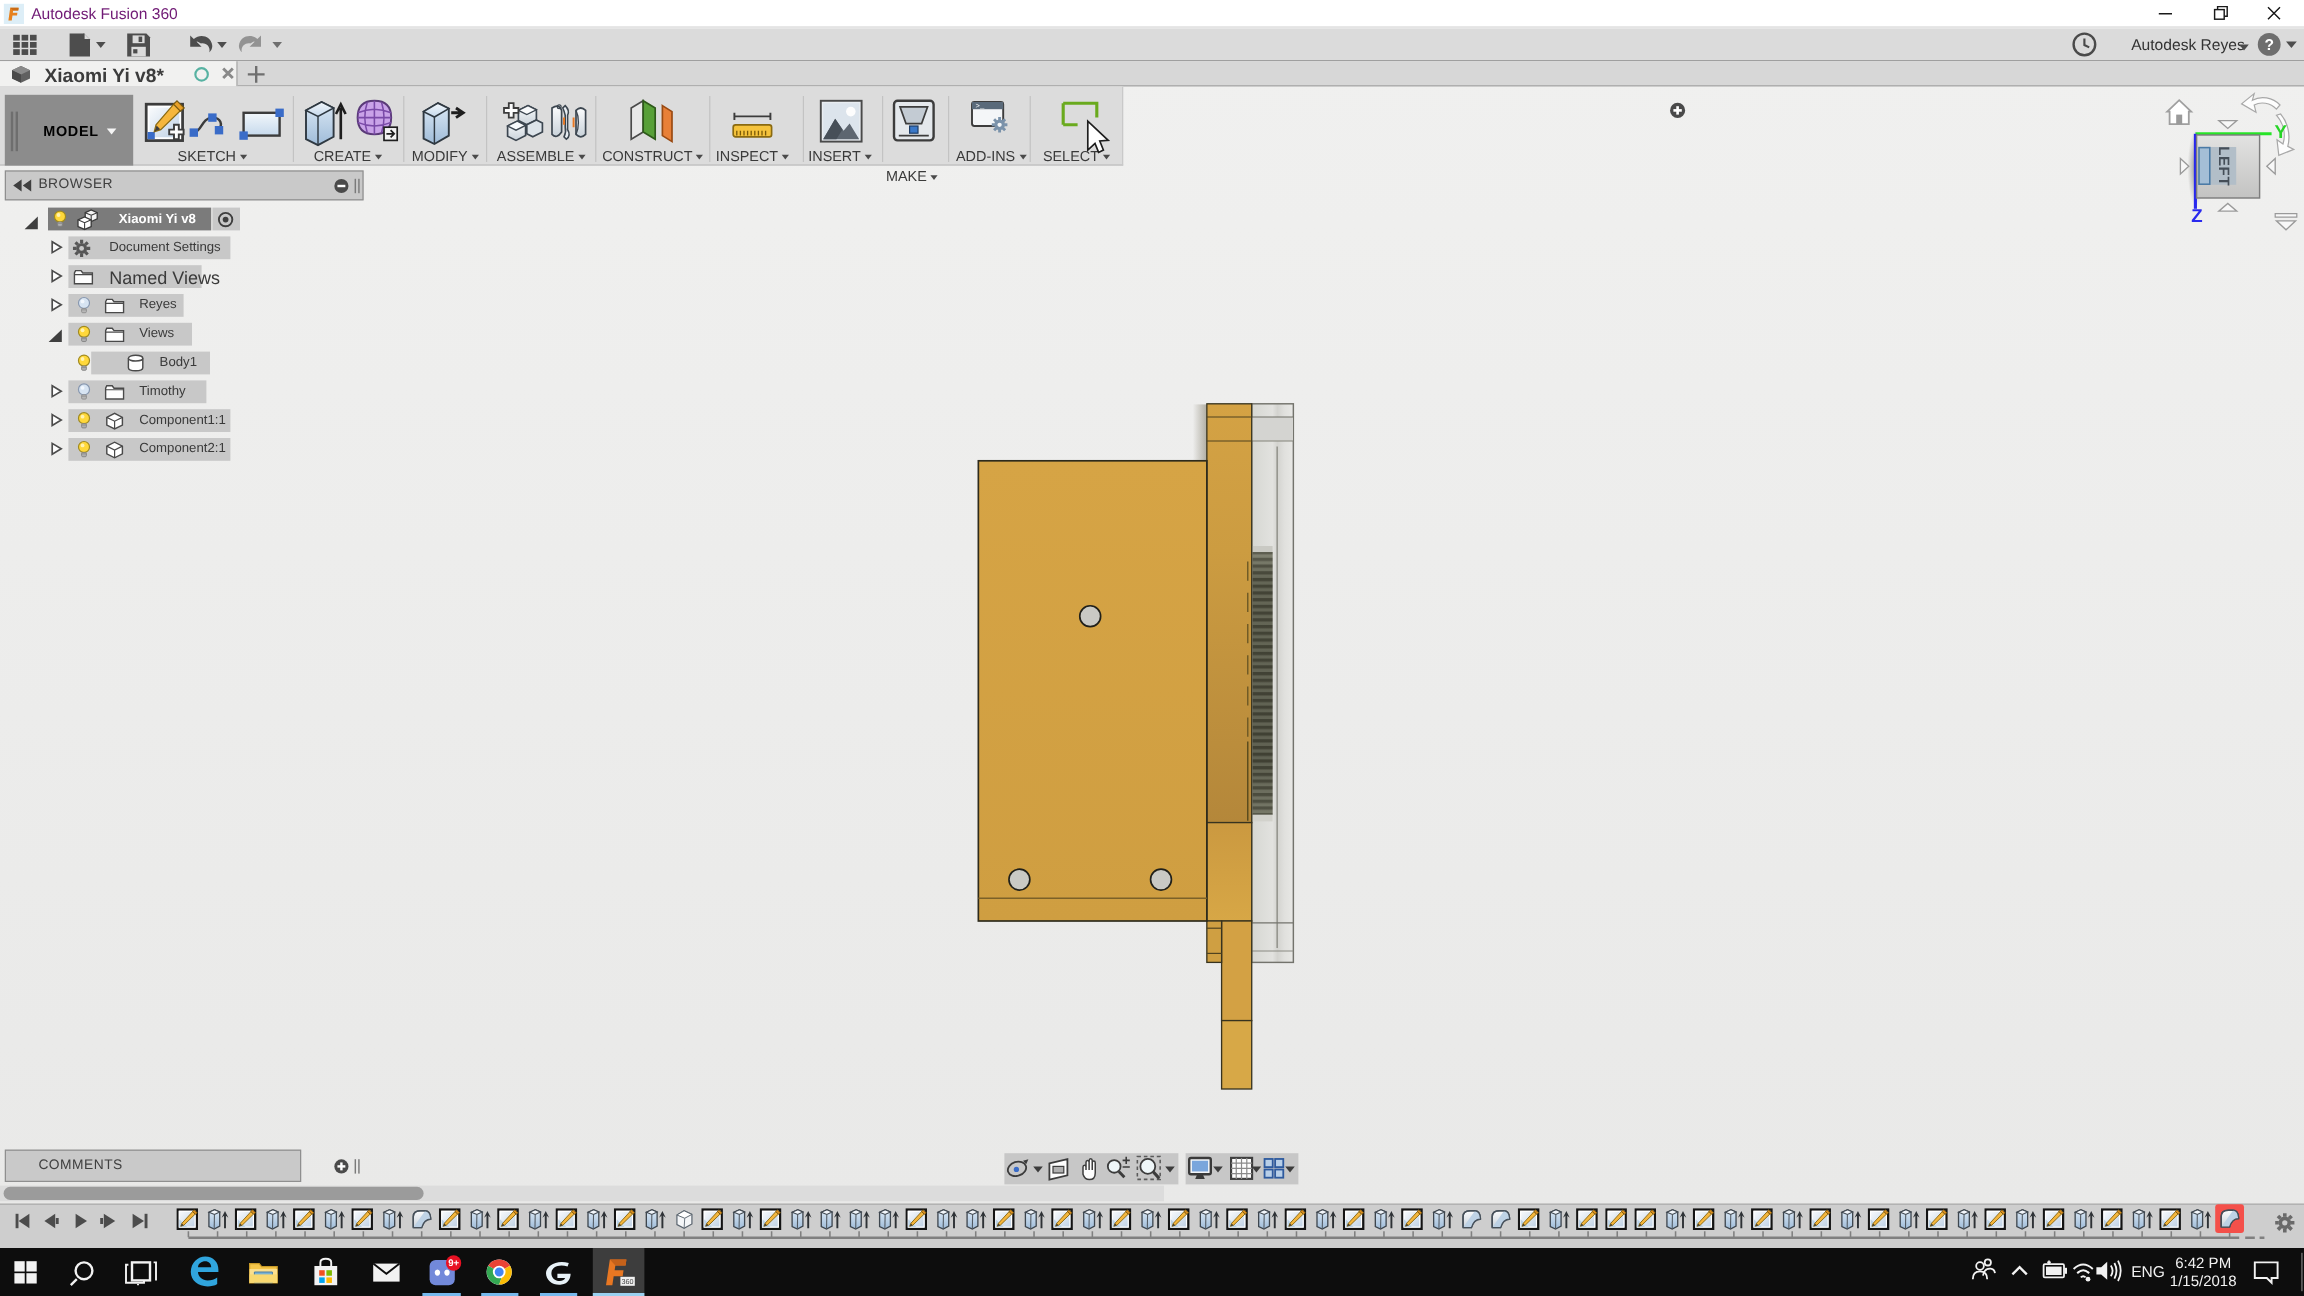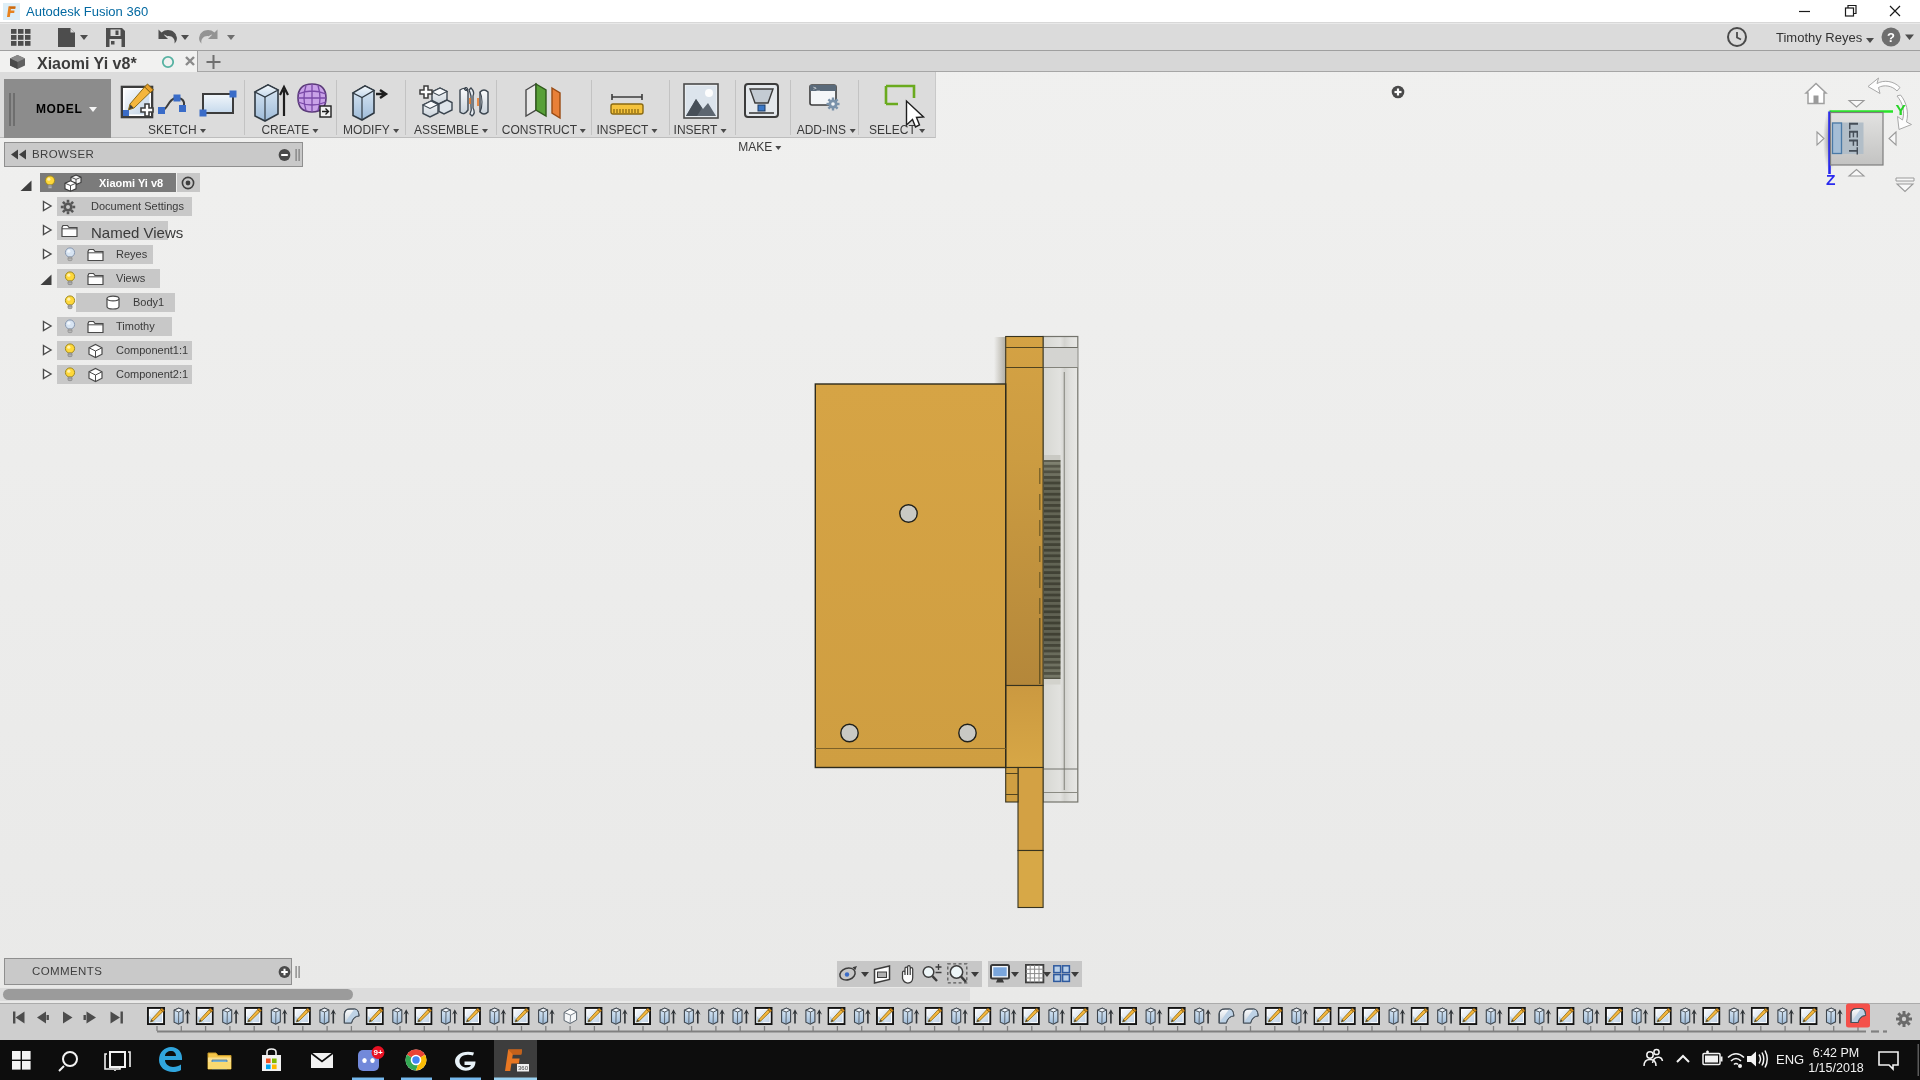--- a/index.html
+++ b/index.html
@@ -200,21 +200,21 @@
       <path d="M59,106 L74,106 L66.5,99.5 Z" fill="#f8f8f8" stroke="#9a9a9a" stroke-width="1.1"></path>
       <path d="M106,108 L124,108 L124,111 L106,111 Z" fill="#f8f8f8" stroke="#9a9a9a" stroke-width="1"></path>
       <path d="M107,114 L123,114 L115,121.5 Z" fill="#f8f8f8" stroke="#9a9a9a" stroke-width="1.1"></path>
     </svg>
 <div class="abs" style="left:0;top:0;width:1920px;height:23px;background:#ffffff;border-bottom:1px solid #d8d8d8"></div>
 <svg class="abs" style="left:3px;top:3px" width="17" height="17" viewBox="0 0 17 17">
 <rect width="17" height="17" fill="#ddeef7"></rect>
 <path d="M4,14 L5.5,3.5 L12.5,3.5 L12.2,5.8 L8,5.8 L7.7,7.6 L11.5,7.6 L11.2,9.9 L7.4,9.9 L6.8,14 Z" fill="#e7821e"></path>
 <path d="M5.5,3.5 L12.5,3.5 L12.2,5.8 L8,5.8 Z" fill="#c96b15"></path>
     </svg>
-<div class="abs" style="left:26px;top:4px;font-size:13px;color:#0369a1">Autodesk Fusion 360</div>
+<div class="abs" style="left:26px;top:4px;font-size:13px;color:#701a75">Autodesk Fusion 360</div>
 <svg class="abs" style="left:1793px;top:0" width="127" height="23" viewBox="0 0 127 23">
       <g stroke="#1a1a1a" stroke-width="1.2" fill="none">
         <line x1="6" y1="11.5" x2="17" y2="11.5"></line>
         <rect x="52.5" y="8" width="8" height="8"></rect>
         <path d="M55,8 L55,5.5 L63,5.5 L63,13.5 L60.5,13.5"></path>
         <path d="M97,6 L107,16 M107,6 L97,16"></path>
       </g>
     </svg>
 <div class="abs" style="left:0;top:24px;width:1920px;height:27px;background:#dbdbdb;border-bottom:1px solid #9f9f9f"></div>
 <svg class="abs" style="left:0;top:24px" width="1920" height="27" viewBox="0 0 1920 27">
@@ -243,21 +243,21 @@
         <path d="M206.5,5.5 L206.5,15 L216,15 L211.8,10.8 C216.5,7.5 222,8.5 224.5,13 C224,6.5 215,3.5 209.5,8.5 Z" fill="#939393"></path>
         <path d="M210.5,9.5 C215.5,5.8 222.5,7.3 224.8,13.2 C225.5,17 222.5,19.5 222.5,19.5 C223.5,15 220,11.5 215.5,12.2" fill="#939393"></path>
       </g>
       <path d="M227,11 L235,11 L231,16 Z" fill="#6f6f6f"></path>
       <circle cx="1737" cy="13" r="9" fill="none" stroke="#4a4a4a" stroke-width="2"></circle>
       <path d="M1737,8 L1737,13.5 L1741,15.5" fill="none" stroke="#4a4a4a" stroke-width="1.8"></path>
       <circle cx="1891" cy="13" r="9.5" fill="#6e6e6e"></circle>
       <text x="1891" y="17.5" font-size="13" font-weight="bold" fill="#ffffff" text-anchor="middle" font-family="Liberation Sans">?</text>
       <path d="M1905,10.5 L1914,10.5 L1909.5,16 Z" fill="#4d4d4d"></path>
     </svg>
-<div class="abs" style="left:1776px;top:30px;font-size:13px;color:#333333">Timothy Reyes</div>
+<div class="abs" style="left:1776px;top:30px;font-size:13px;color:#333333">Autodesk Reyes</div>
 <div class="abs" style="left:1866px;top:31px"><span class="caret"></span></div>
 <div class="abs" style="left:0;top:51px;width:1920px;height:21px;background:#d7d7d7;border-bottom:1px solid #a6a6a6"></div>
 <div class="abs" style="left:0;top:51px;width:198px;height:21px;background:#f1f1f0;border-right:1px solid #a0a0a0"></div>
 <svg class="abs" style="left:8px;top:54px" width="19" height="16" viewBox="0 0 19 16">
 <path d="M2,4.5 L9.5,1 L17,4.5 L17,11.5 L9.5,15 L2,11.5 Z" fill="#606060"></path>
 <path d="M2,4.5 L9.5,1 L17,4.5 L9.5,8 Z" fill="#8a8a8a"></path>
 <path d="M2,4.5 L9.5,8 L9.5,15 L2,11.5 Z" fill="#4a4a4a"></path>
     </svg>
 <div class="abs" style="left:37px;top:55px;font-size:16px;font-weight:bold;color:#3c3c3c">Xiaomi Yi v8*</div>
 <svg class="abs" style="left:161px;top:55px" width="40" height="14" viewBox="0 0 40 14">
@@ -513,21 +513,21 @@
     </svg>
 <svg class="abs" style="left:87px;top:367px" width="17" height="16">
       <use href="#cubeicon"></use>
     </svg>
 <div class="abs" style="left:116px;top:368px;font-size:11px;color:#3a3a3a">Component2:1</div>
 <svg class="abs" style="left:1391px;top:85px" width="14" height="14" viewBox="0 0 14 14">
       <circle cx="7" cy="7" r="6.3" fill="#4a4a4a"></circle>
       <rect x="3.5" y="5.9" width="7" height="2.2" fill="#ffffff"></rect>
       <rect x="5.9" y="3.5" width="2.2" height="7" fill="#ffffff"></rect>
     </svg>
-<div class="abs panelbar" style="left:4px;top:958px;width:288px;height:27px;line-height:25px"><span style="margin-left:27px">COMMENTS</span></div>
+<div class="abs panelbar" style="left:4px;top:958px;width:247px;height:27px;line-height:25px"><span style="margin-left:27px">COMMENTS</span></div>
 <svg class="abs" style="left:278px;top:965px" width="26" height="14" viewBox="0 0 26 14">
       <circle cx="6.5" cy="7" r="5.9" fill="#4a4a4a"></circle>
       <rect x="3.2" y="6" width="6.6" height="2" fill="#ffffff"></rect>
       <rect x="5.5" y="3.7" width="2" height="6.6" fill="#ffffff"></rect>
       <rect x="17.5" y="1" width="1.2" height="12" fill="#7a7a7a"></rect>
       <rect x="20.5" y="1" width="1.2" height="12" fill="#7a7a7a"></rect>
     </svg>
 <div class="abs" style="left:0;top:988px;width:970px;height:13px;background:#dcdcdc"></div>
 <div class="abs" style="left:3px;top:989px;width:350px;height:11px;background:#9b9b9b;border-radius:5.5px"></div>
 <div class="abs" style="left:837px;top:961px;width:145px;height:26px;background:#c7c7c7"></div>

